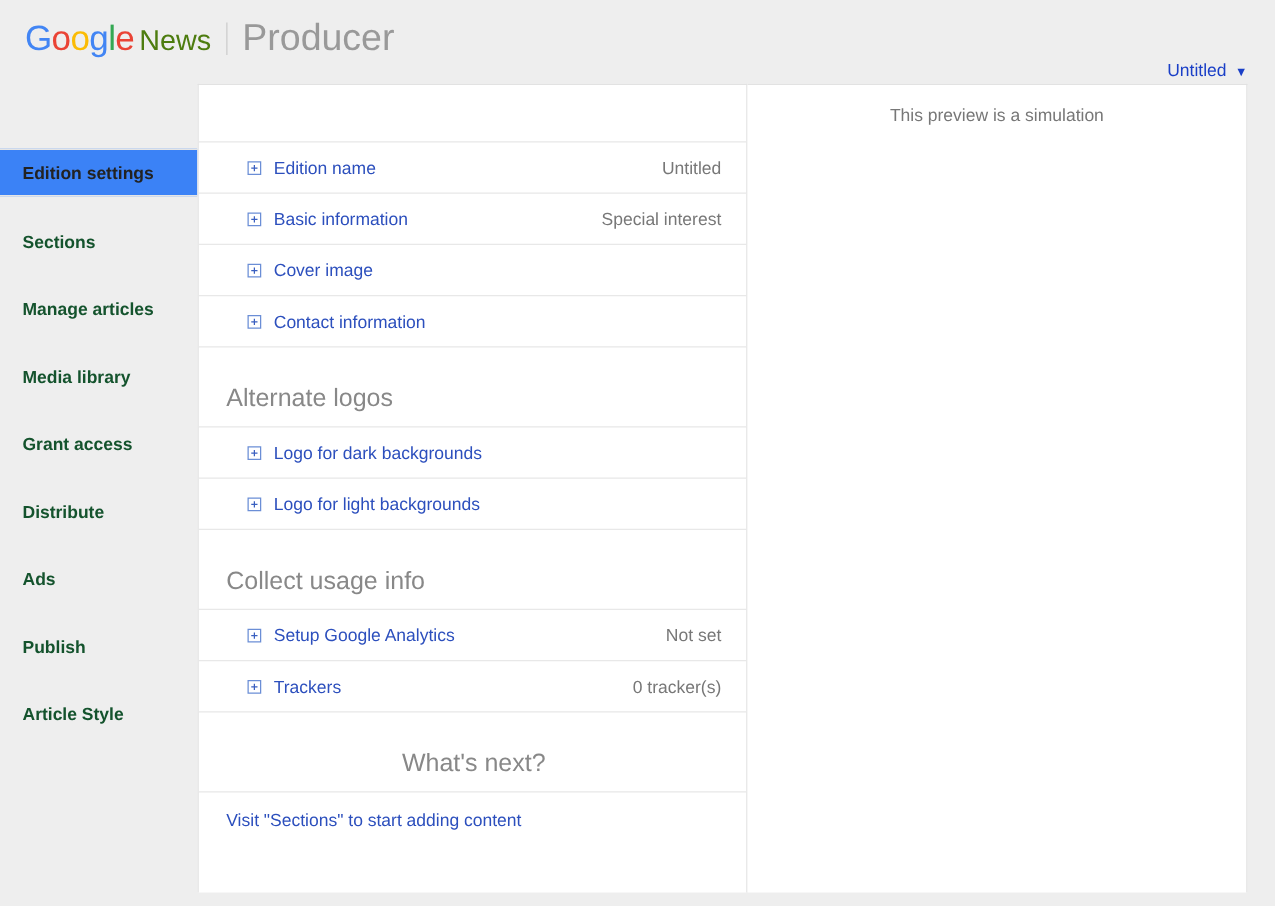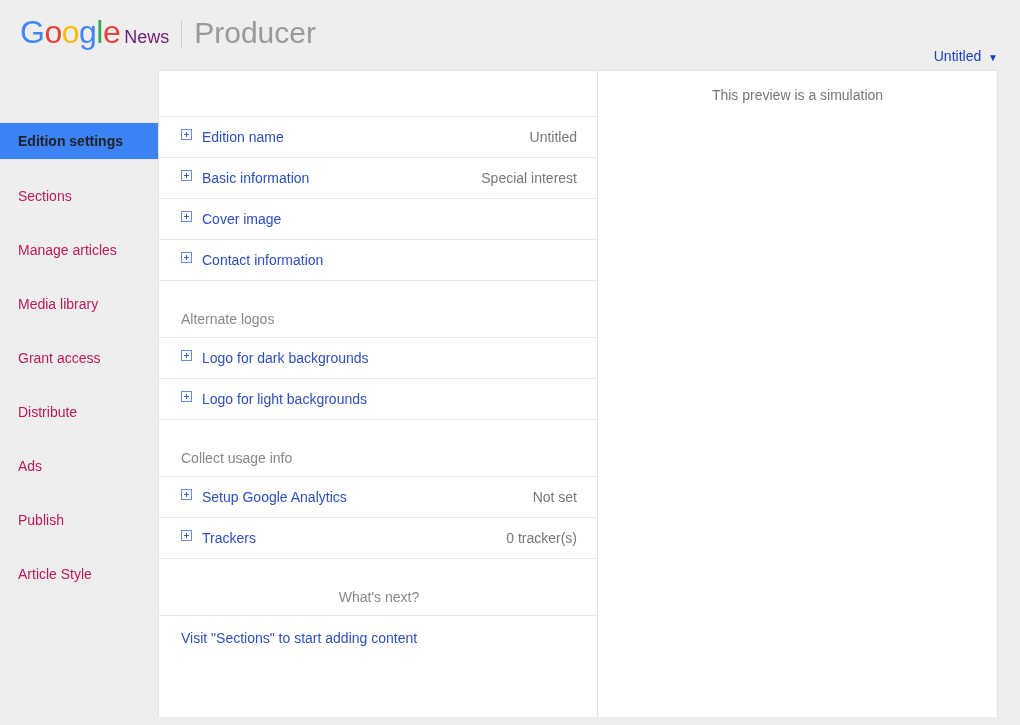--- a/index.html
+++ b/index.html
@@ -14,32 +14,32 @@
 .header {
   padding: 14px 20px 5px 20px;
   position: relative;
 }
 .logo-line {
   display: flex;
   align-items: baseline;
   gap: 0;
 }
 .google-logo {
-  font-size: 32px;
+  font-size: 28px;
   font-weight: 500;
   letter-spacing: -0.5px;
   font-family: Arial, sans-serif;
 }
 .g-b { color: #4285F4; }
 .g-r { color: #EA4335; }
 .g-y { color: #FBBC05; }
 .g-g { color: #34A853; }
 .news-word {
-  font-size: 18px;
-  color: #701a75;
+  font-size: 23px;
+  color: #4d7c0f;
   margin-left: 4px;
   font-weight: 300;
 }
 .divider {
   display: inline-block;
   width: 1px;
   height: 26px;
   background: #ccc;
   margin: 0 12px;
   position: relative;
@@ -70,23 +70,24 @@
   margin-top: 14px;
   height: calc(100% - 78px);
 }
 .sidebar {
   width: 158px;
   padding-top: 52px;
 }
 .side-item {
   padding: 10px 0 10px 18px;
   font-size: 14px;
-  color: #be185d;
+  color: #14532d;
   cursor: pointer;
   margin-bottom: 18px;
+  font-weight: bold;
 }
 .side-item.active {
   background: #3b82f6;
   color: #222;
   font-weight: bold;
   border-top: 1px solid #e5e5e5;
   border-bottom: 1px solid #e5e5e5;
   margin-bottom: 18px;
 }
 .main-col {
@@ -95,21 +96,22 @@
   border: 1px solid #e2e2e2;
   border-bottom: none;
   height: 100%;
 }
 .main-spacer {
   height: 46px;
   border-bottom: 1px solid #e8e8e8;
 }
 .row {
   display: flex;
-  padding: 12px 20px 12px 22px;
+  align-items: center;
+  padding: 12px 20px 12px 39px;
   border-bottom: 1px solid #e8e8e8;
 }
 .expand-icon {
   width: 11px;
   height: 11px;
   border: 1px solid #6b8ed6;
   display: inline-flex;
   align-items: center;
   justify-content: center;
   margin-right: 10px;
@@ -134,21 +136,21 @@
   flex: 1;
   cursor: pointer;
 }
 .row-value {
   color: #777;
   font-size: 14px;
 }
 .section-h {
   padding: 30px 20px 10px 22px;
   color: #888;
-  font-size: 14px;
+  font-size: 20px;
   border-bottom: 1px solid #e8e8e8;
 }
 .section-h.nb {
   border-bottom: 1px solid #e8e8e8;
   text-align: center;
 }
 .link-row {
   padding: 14px 20px 14px 22px;
   color: #2c4fbd;
   cursor: pointer;

